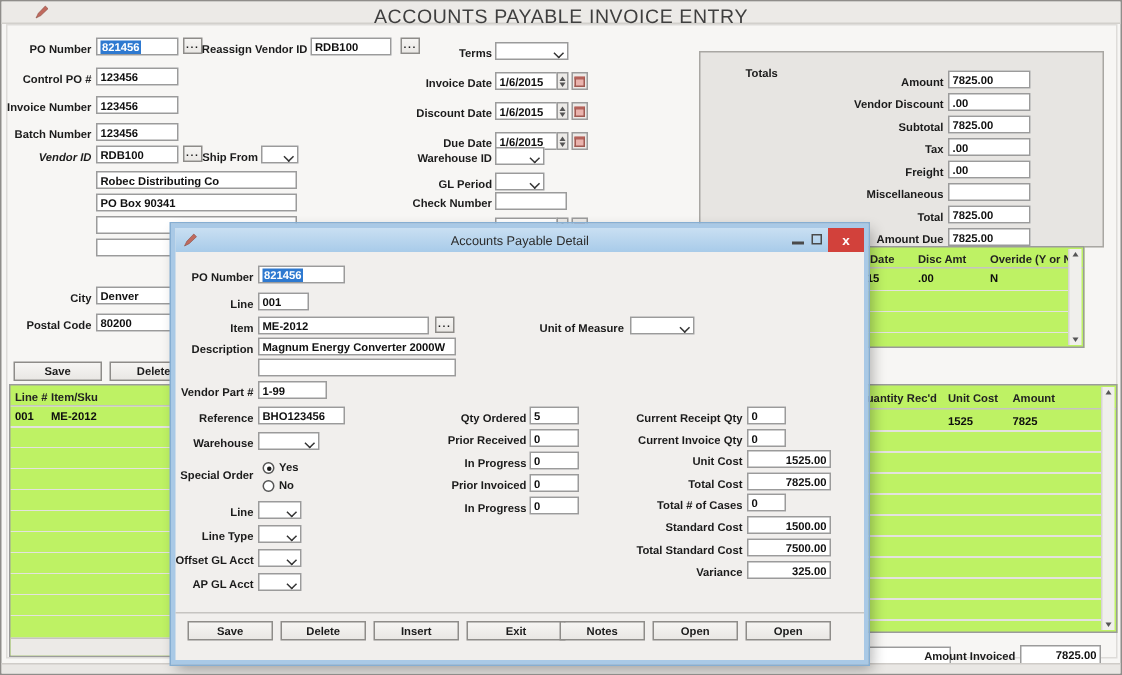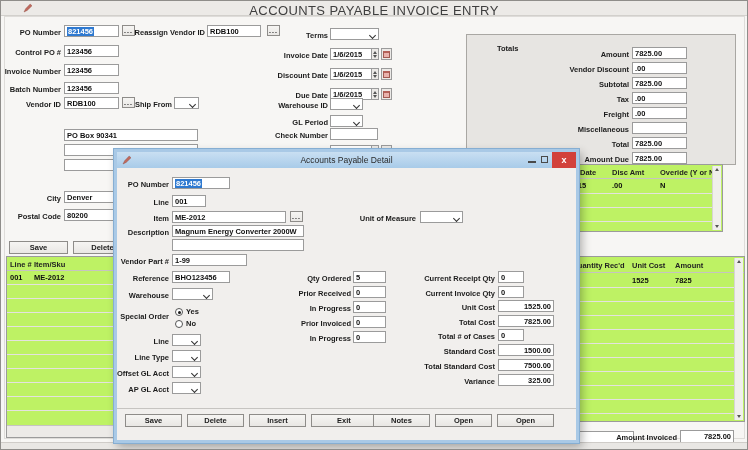--- a/index.html
+++ b/index.html
@@ -65,28 +65,29 @@
 
   <div class="lbl" style="left:0;width:60px;top:46px;">Control PO #</div>
   <div class="fld" style="left:63px;top:44px;width:55px;">123456</div>
 
   <div class="lbl" style="left:0;width:60px;top:65px;">Invoice Number</div>
   <div class="fld" style="left:63px;top:63px;width:55px;">123456</div>
 
   <div class="lbl" style="left:0;width:60px;top:83px;">Batch Number</div>
   <div class="fld" style="left:63px;top:81px;width:55px;">123456</div>
 
-  <div class="lbl" style="left:0;width:60px;top:98px;">Vendor ID</div>
+  <div class="lbl" style="left:0;width:60px;top:98px;font-style:italic;">Vendor ID</div>
   <div class="fld" style="left:63px;top:96px;width:55px;">RDB100</div>
   <div class="btn mini" style="left:121px;top:96px;width:13px;">...</div>
   <div class="lbl" style="left:130px;width:41px;top:98px;">Ship From</div>
   <div class="fld dd" style="left:173px;top:96px;width:25px;">
       <span class="chev"></span>
     </div>
 
+  <div class="fld" style="left:63px;top:113px;width:134px;">Robec Distributing Co</div>
   <div class="fld" style="left:63px;top:128px;width:134px;">PO Box 90341</div>
   <div class="fld" style="left:63px;top:143px;width:134px;"></div>
   <div class="fld" style="left:63px;top:158px;width:134px;"></div>
 
   <div class="lbl" style="left:0;width:60px;top:192px;">City</div>
   <div class="fld" style="left:63px;top:190px;width:78px;">Denver</div>
 
   <div class="lbl" style="left:0;width:60px;top:210px;">Postal Code</div>
   <div class="fld" style="left:63px;top:208px;width:78px;">80200</div>
 
@@ -242,21 +243,21 @@
     <div class="lbl" style="left:200px;width:99px;top:61px;">Unit of Measure</div>
     <div class="fld dd" style="left:303px;top:59px;width:43px;">
         <span class="chev"></span>
       </div>
 
     <div class="lbl" style="left:0;width:52px;top:75px;">Description</div>
     <div class="fld" style="left:55px;top:73px;width:132px;">Magnum Energy Converter 2000W</div>
     <div class="fld" style="left:55px;top:87px;width:132px;"></div>
 
     <div class="lbl" style="left:0;width:52px;top:104px;">Vendor Part #</div>
-    <div class="fld" style="left:55px;top:102px;width:75px;">1-99</div>
+    <div class="fld" style="left:55px;top:102px;width:46px;">1-99</div>
 
     <div class="lbl" style="left:0;width:52px;top:121px;">Reference</div>
     <div class="fld" style="left:55px;top:119px;width:58px;">BHO123456</div>
 
     <div class="lbl" style="left:0;width:52px;top:138px;">Warehouse</div>
     <div class="fld dd" style="left:55px;top:136px;width:41px;">
         <span class="chev"></span>
       </div>
 
     <div class="lbl" style="left:0;width:52px;top:159px;">Special Order</div>

